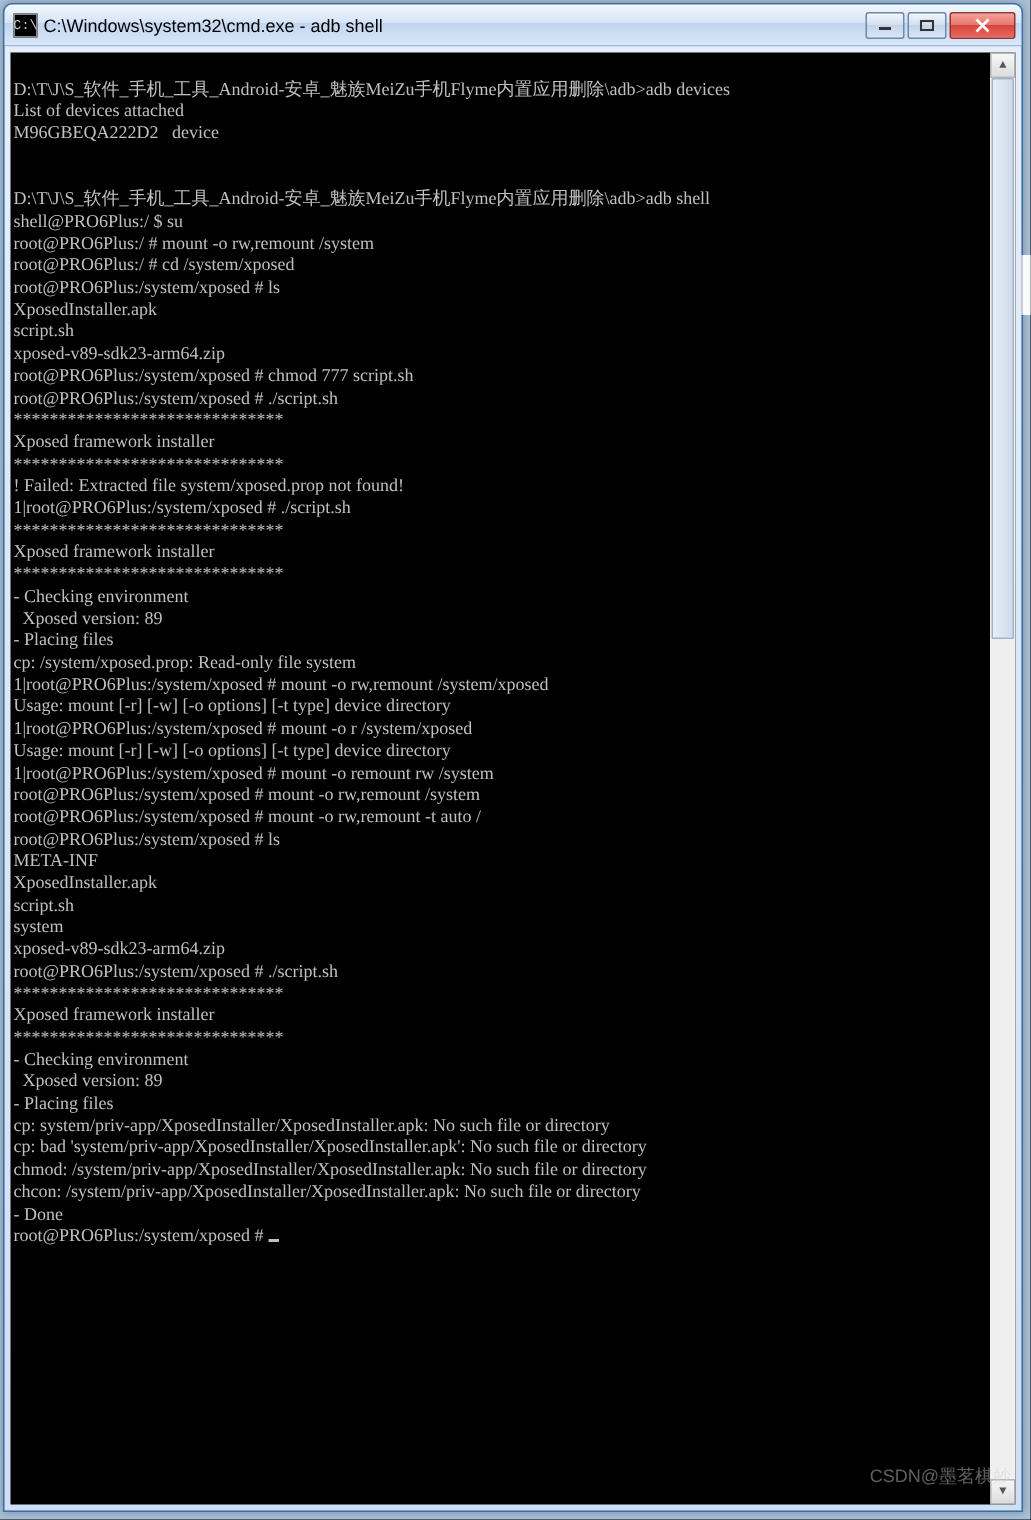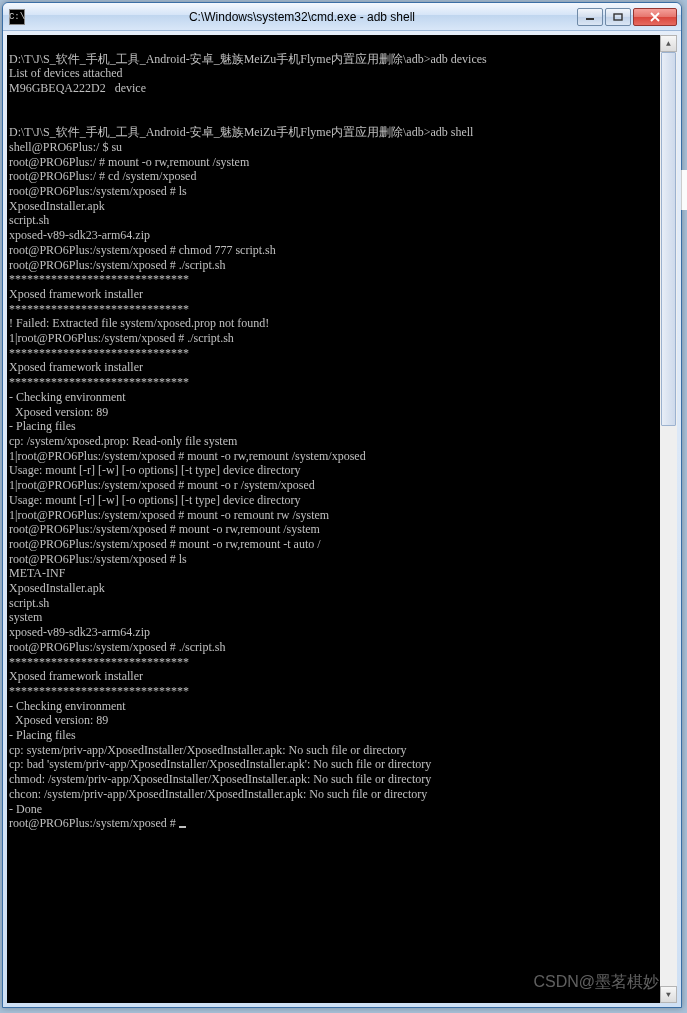--- a/index.html
+++ b/index.html
@@ -43,21 +43,20 @@
     align-items: center;
     justify-content: center;
   }
   .title-text {
     flex: 1;
     font-family: "Segoe UI", Tahoma, sans-serif;
     font-size: 12px;
     color: #000;
     white-space: nowrap;
     overflow: hidden;
-    text-align: center;
   }
   .win-buttons { display: flex; gap: 0; }
   .win-btn {
     width: 28px; height: 18px;
     border: 1px solid #6f8aa8;
     border-radius: 2px;
     margin-left: 2px;
     display: flex;
     align-items: center;
     justify-content: center;
@@ -127,24 +126,24 @@
     border-radius: 1px;
   }
   .cursor {
     display: inline-block;
     width: 7px; height: 2px;
     background: #c0c0c0;
     vertical-align: -1px;
   }
   .watermark {
     position: absolute;
-    right: 18px;
+    right: 3px;
     bottom: 10px;
     font-family: "Microsoft YaHei", sans-serif;
-    font-size: 16px;
+    font-size: 12px;
     color: rgba(210,210,210,0.45);
     pointer-events: none;
     text-align: center;
   }
   .edge-hint {
     position: absolute;
     right: 0;
     top: 170px;
     width: 6px;
     height: 40px;

